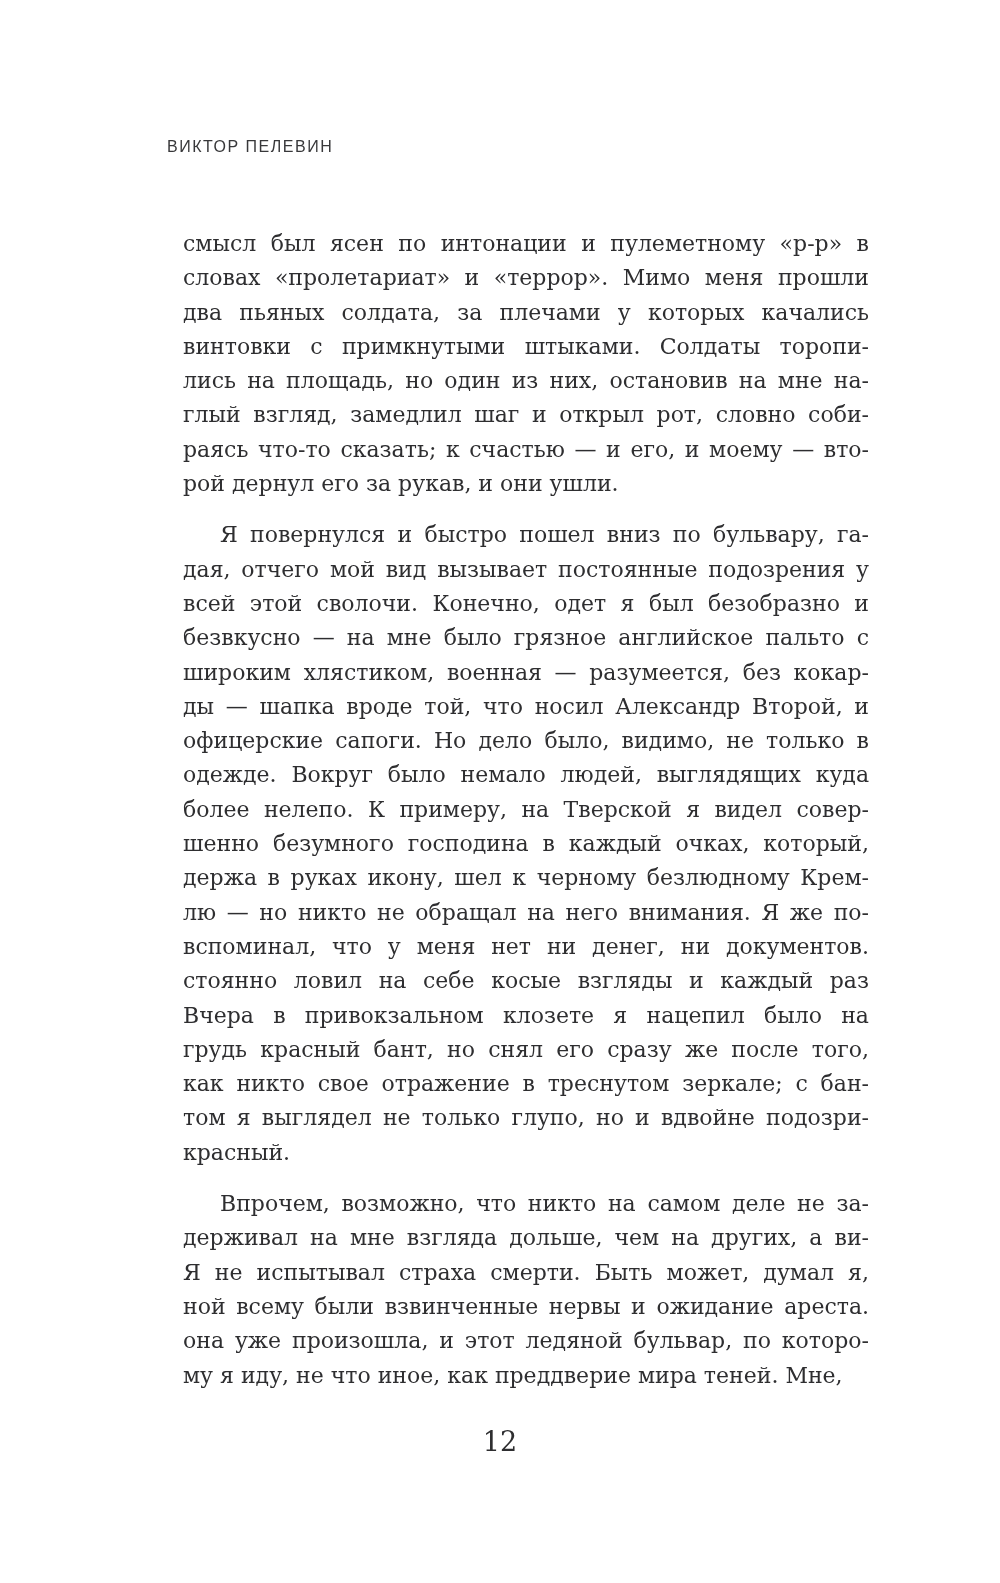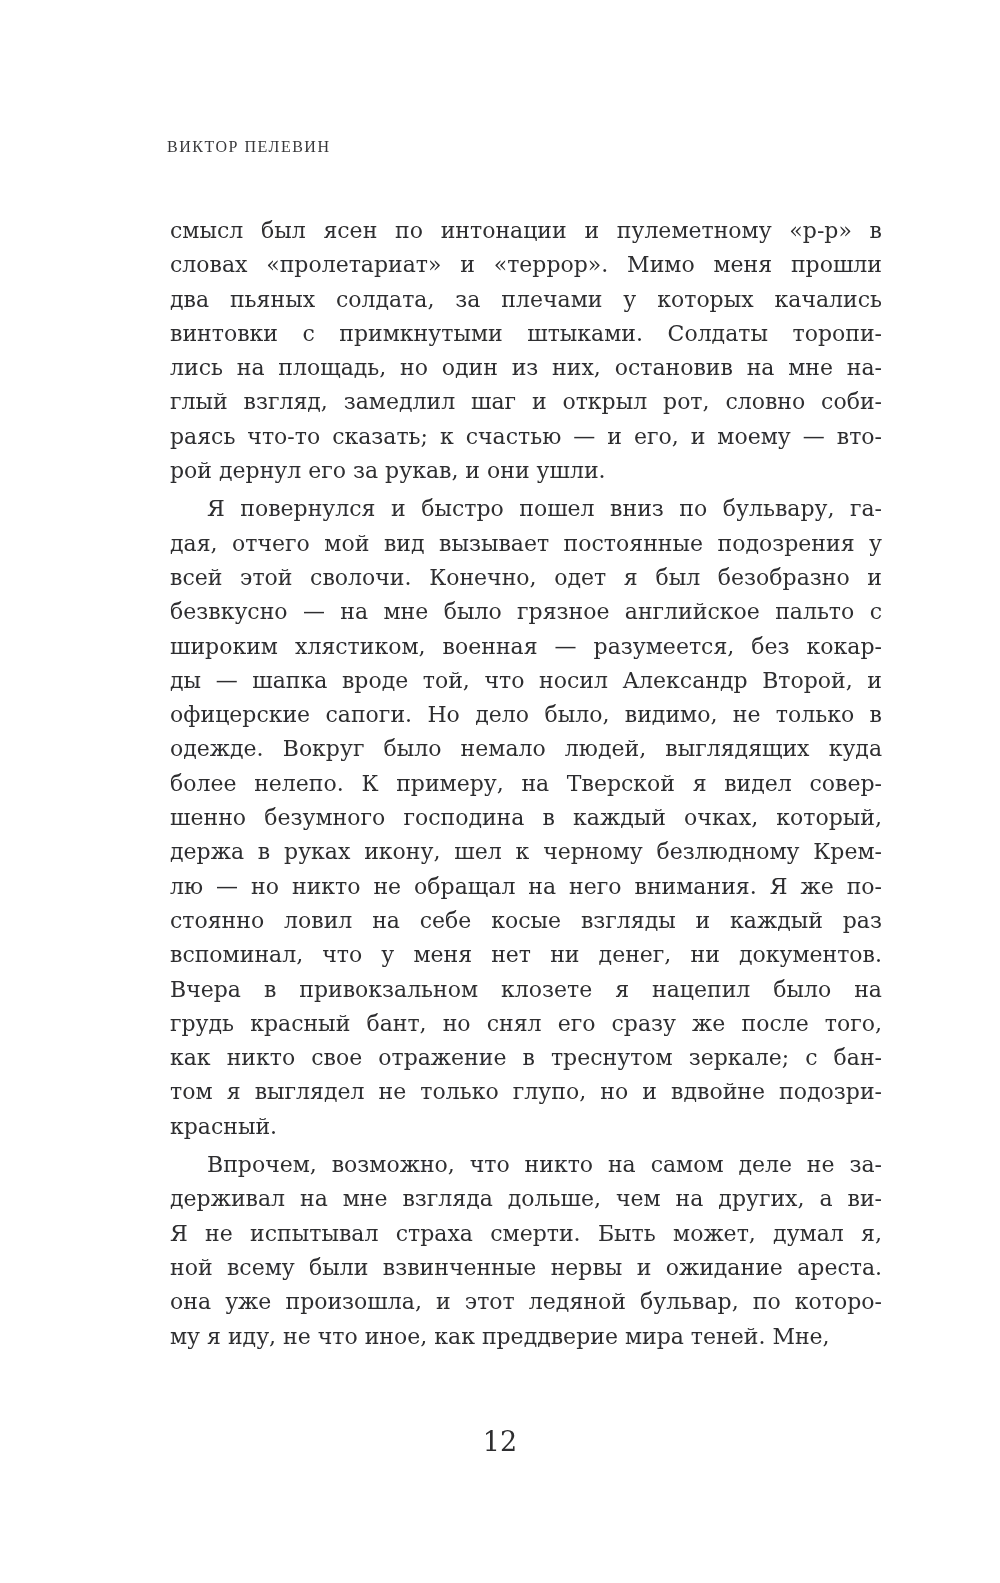--- a/index.html
+++ b/index.html
@@ -13,36 +13,36 @@
     height: 1583px;
     background: #ffffff;
     font-family: "DejaVu Serif", "Liberation Serif", serif;
     color: #2e2e30;
     overflow: hidden;
   }
   .running-header {
     position: absolute;
     left: 167px;
     top: 138px;
-    font-family: Liberation Serif, serif;
+    font-family: Liberation Sans, sans-serif;
     font-size: 16px;
     letter-spacing: 1.5px;
     color: #38383a;
   }
   .body-text {
     position: absolute;
     left: 166px;
     top: 210px;
     width: 720px;
     font-size: 22px;
     line-height: 34.3px;
     color: #2e2e30;
   }
   .paragraph {
-    margin: 4px;
+    margin: 17px;
     padding: 0;
   }
   .line {
     text-align: justify;
     text-align-last: justify;
     white-space: normal;
   }
   .line.last-line {
     text-align-last: left;
   }
@@ -83,22 +83,22 @@
         <div class="line">всей этой сволочи. Конечно, одет я был безобразно и</div>
         <div class="line">безвкусно — на мне было грязное английское пальто с</div>
         <div class="line">широким хлястиком, военная — разумеется, без кокар-</div>
         <div class="line">ды — шапка вроде той, что носил Александр Второй, и</div>
         <div class="line">офицерские сапоги. Но дело было, видимо, не только в</div>
         <div class="line">одежде. Вокруг было немало людей, выглядящих куда</div>
         <div class="line">более нелепо. К примеру, на Тверской я видел совер-</div>
         <div class="line">шенно безумного господина в каждый очках, который,</div>
         <div class="line">держа в руках икону, шел к черному безлюдному Крем-</div>
         <div class="line">лю — но никто не обращал на него внимания. Я же по-</div>
+        <div class="line">вспоминал, что у меня нет ни денег, ни документов.</div>
         <div class="line">стоянно ловил на себе косые взгляды и каждый раз</div>
-        <div class="line">вспоминал, что у меня нет ни денег, ни документов.</div>
         <div class="line">Вчера в привокзальном клозете я нацепил было на</div>
         <div class="line">грудь красный бант, но снял его сразу же после того,</div>
         <div class="line">как никто свое отражение в треснутом зеркале; с бан-</div>
         <div class="line">том я выглядел не только глупо, но и вдвойне подозри-</div>
         <div class="line last-line">красный.</div>
       </div>
       <div class="paragraph">
         <div class="line indent">Впрочем, возможно, что никто на самом деле не за-</div>
         <div class="line">держивал на мне взгляда дольше, чем на других, а ви-</div>
         <div class="line">Я не испытывал страха смерти. Быть может, думал я,</div>

